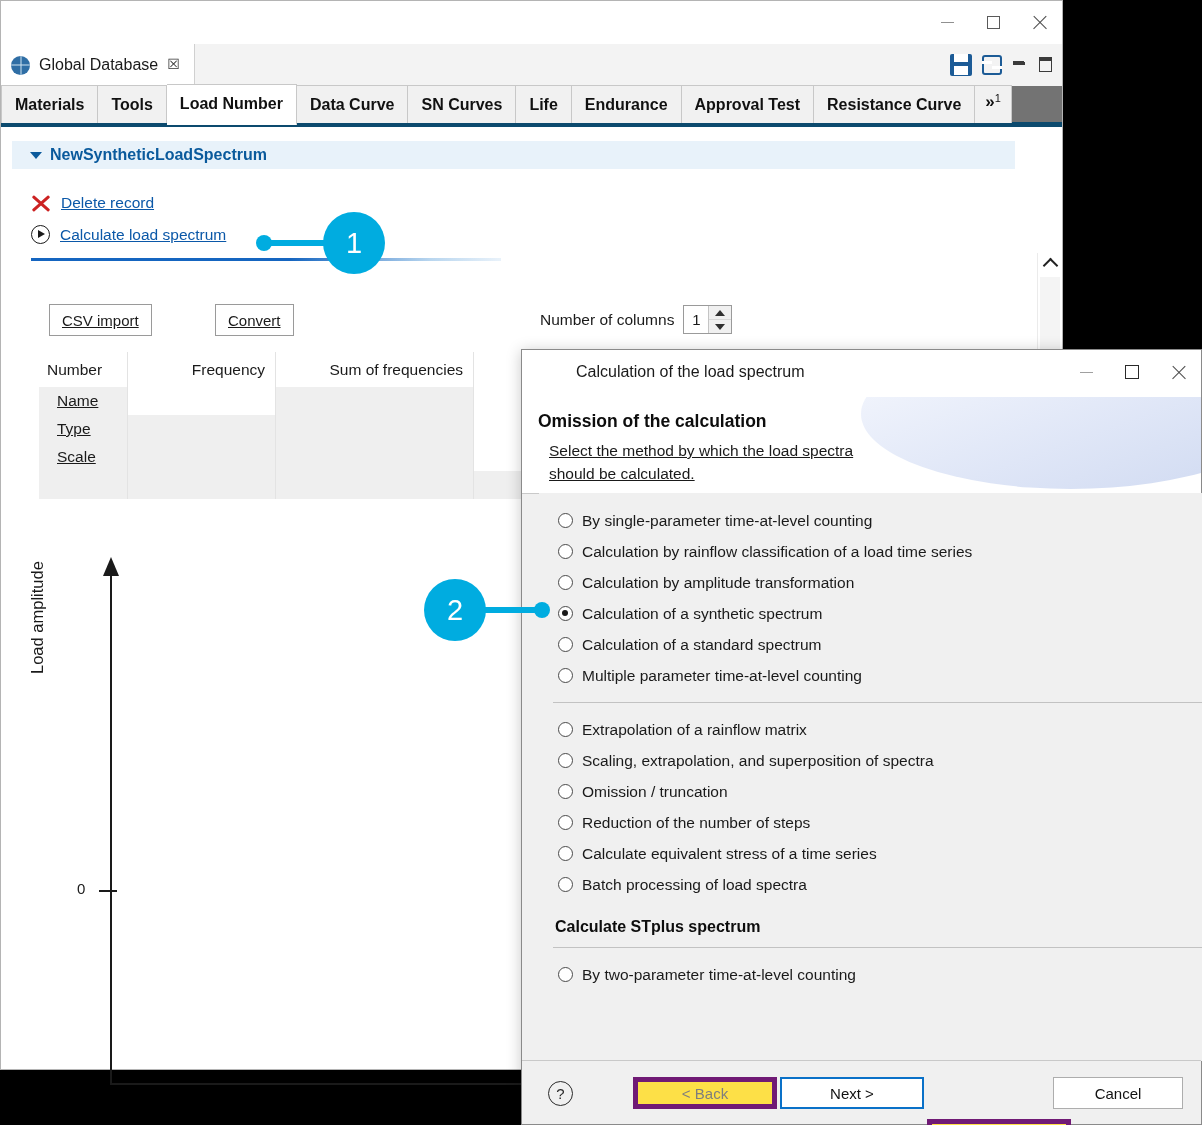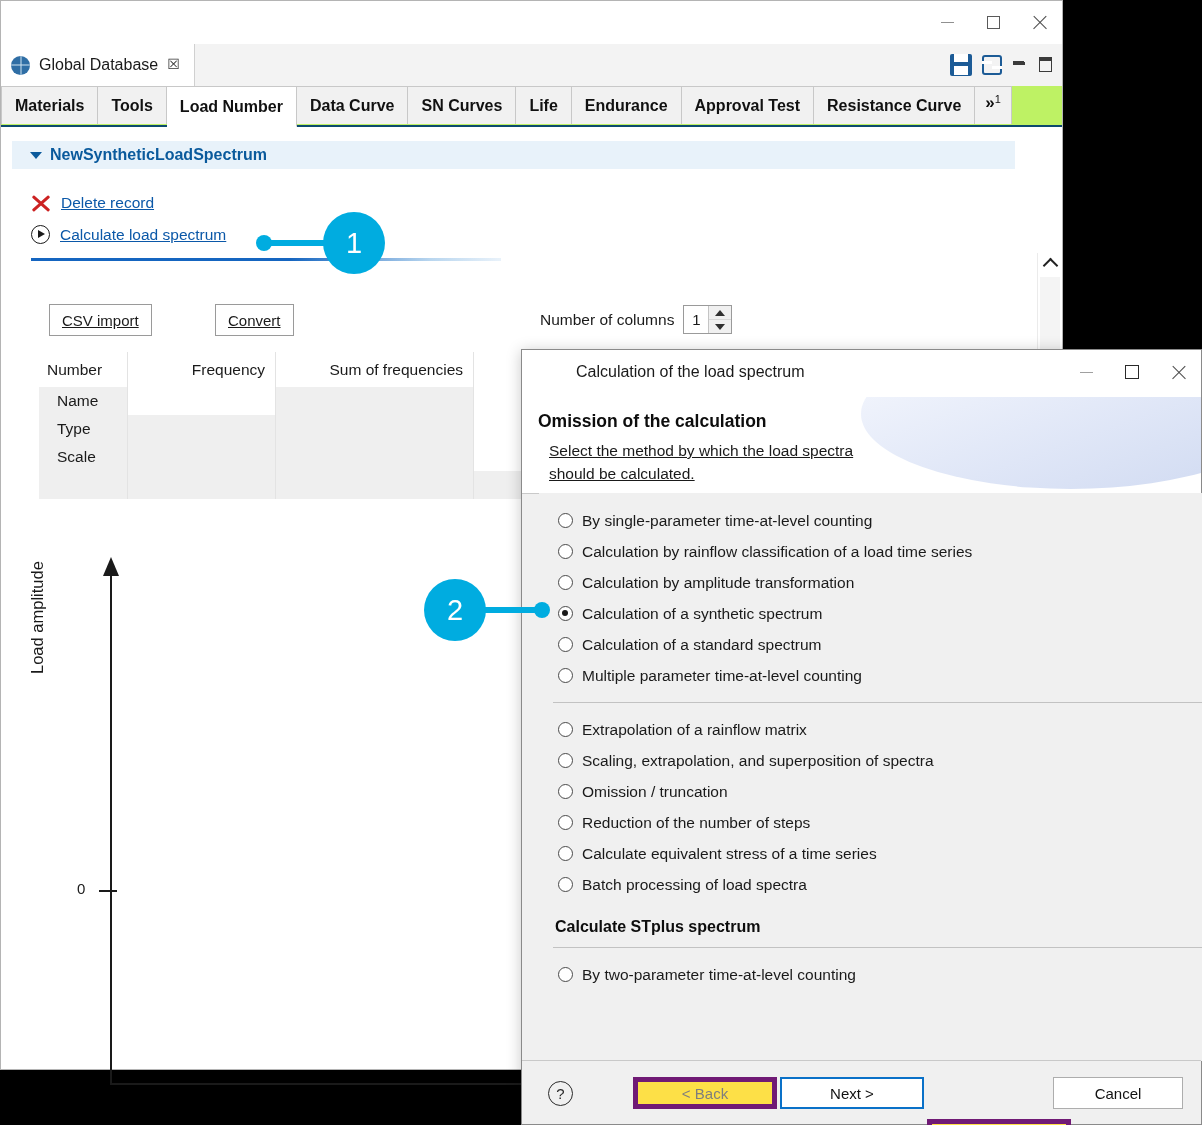--- a/index.html
+++ b/index.html
@@ -170,24 +170,24 @@
     content: ""; position: absolute; left: 1px; top: 1px;
     width: 13px; height: 4px; background: #3a3a3a;
   }
 
   
   #cat-tabs {
     position: absolute;
     left: 0; top: 85px;
     width: 100%;
     height: 41px;
-    background: #bef264;
-    display: flex;
-    align-items: flex-start;
-    border-bottom: 2px solid #0c4a6e;
+    background: #737373;
+    display: flex;
+    align-items: center;
+    border-bottom: 5px solid #0c4a6e;
     box-sizing: border-box;
   }
   .cat-tab {
     height: 38px;
     padding: 0 13px;
     display: flex;
     align-items: center;
     font-size: 16px;
     font-weight: bold;
     color: #111;
@@ -363,21 +363,21 @@
   #grid-header .gcell {
     border-left: 1px solid #e3e3e3;
     display: flex;
     align-items: center;
     justify-content: flex-end;
     padding-right: 10px;
     font-size: 15.5px;
     box-sizing: border-box;
   }
   #grid-header .gcell:first-child { border-left: none; justify-content: flex-start; padding-left: 8px; }
-  .grid-row { display: flex; height: 28px; }
+  .grid-row { display: flex; height: 28px; text-decoration: underline; }
   .grid-row .gcell {
     border-left: 1px solid #e3e3e3;
     display: flex;
     align-items: center;
     padding-left: 18px;
     font-size: 15.5px;
     box-sizing: border-box;
   }
   .grid-row .gcell:first-child { border-left: none; }
   .c0 { width: 88px; }

